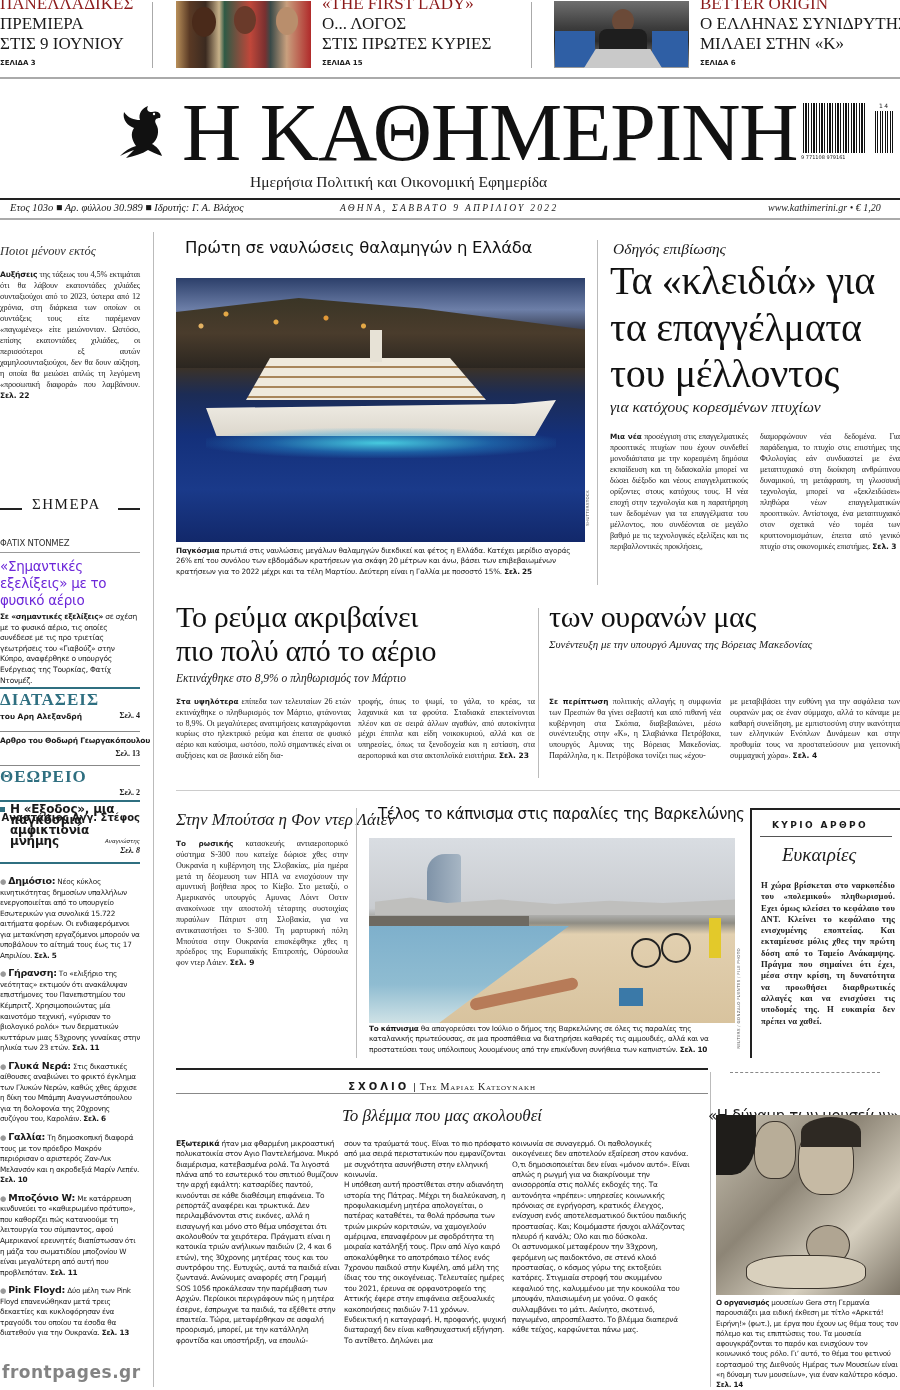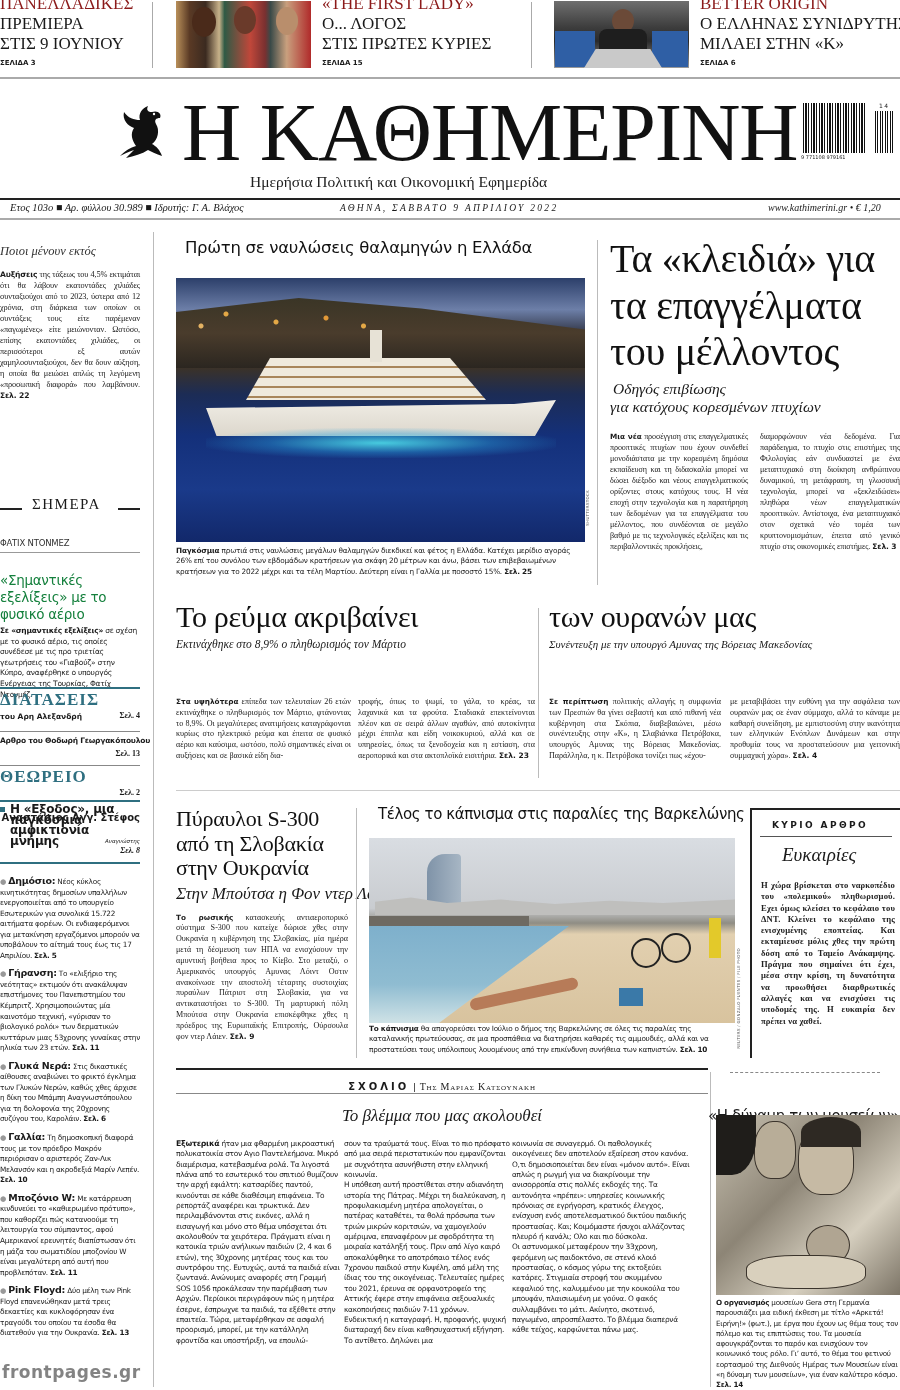--- a/index.html
+++ b/index.html
@@ -90,21 +90,21 @@
   </div>
 </div>
 
 <div class="rule" style="left:0;top:508px;width:22px;height:2px;background:#222;"></div>
 <div class="abs serif" style="left:32px;top:496px;font-size:15px;letter-spacing:1.5px;white-space:nowrap;">ΣΗΜΕΡΑ</div>
 <div class="rule" style="left:118px;top:508px;width:22px;height:2px;background:#222;"></div>
 
 <div class="abs" style="left:0;top:538px;width:140px;">
   <div class="sans" style="font-size:8.5px;color:#333;letter-spacing:-0.2px;">ΦΑΤΙΧ ΝΤΟΝΜΕΖ</div>
   <div style="height:1px;background:#999;margin-top:4px;"></div>
-  <div class="sans" style="font-size:13.5px;line-height:17px;margin-top:19px;letter-spacing:-0.3px;color:#15803d;">«Σημαντικές εξελίξεις» με το φυσικό αέριο</div>
+  <div class="sans" style="font-size:13.5px;line-height:17px;margin-top:5px;letter-spacing:-0.3px;color:#6d28d9;">«Σημαντικές εξελίξεις» με το φυσικό αέριο</div>
   <div class="body-sans" style="margin-top:3px;font-size:7.5px;line-height:10.6px;">
     <span class="lead">Σε «σημαντικές εξελίξεις»</span><span> σε σχέση με το φυσικό αέριο, τις οποίες συνέδεσε με τις προ τριετίας γεωτρήσεις του «Γιαβούζ» στην Κύπρο, αναφέρθηκε ο υπουργός Ενέργειας της Τουρκίας, Φατίχ Ντονμέζ.</span>
   </div>
 </div>
 
 <div class="rule" style="left:0;top:687px;width:140px;height:2px;background:#2f6f80;"></div>
 <div class="abs" style="left:0;top:690px;width:140px;height:38px;">
   <div class="serif teal" style="font-size:17px;font-weight:bold;letter-spacing:1px;">ΔΙΑΤΑΣΕΙΣ</div>
   <div class="abs sans" style="left:0;top:22px;font-size:7.5px;font-weight:bold;white-space:nowrap;">του Αρη Αλεξανδρή</div>
   <div class="abs serif" style="right:0;top:21px;font-size:8px;font-weight:bold;">Σελ. 4</div>
@@ -153,33 +153,34 @@
   <div class="abs" style="left:30px;top:150px;width:350px;height:30px;background:radial-gradient(ellipse at center,rgba(80,230,240,0.85) 0%,rgba(40,160,220,0.4) 45%,transparent 75%);"></div>
 </div>
 <div class="credit" style="left:585px;top:490px;">SHUTTERSTOCK</div>
 <div class="abs body-sans" style="left:176px;top:546px;width:408px;font-size:7.3px;line-height:10.3px;letter-spacing:-0.2px;">
   <span class="lead">Παγκόσμια</span><span> πρωτιά στις ναυλώσεις μεγάλων θαλαμηγών διεκδικεί και φέτος η Ελλάδα. Κατέχει μερίδιο αγοράς 26% επί του συνόλου των εβδομάδων κρατήσεων για σκάφη 20 μέτρων και άνω, βάσει των επιβεβαιωμένων κρατήσεων για το 2022 μέχρι και τα τέλη Μαρτίου. Δεύτερη είναι η Γαλλία με ποσοστό 15%.</span> <span class="pg">Σελ. 25</span>
 </div>
 
 <div class="vrule" style="left:597px;top:240px;height:345px;"></div>
 
 <div class="abs" style="left:610px;top:236px;width:290px;">
+  <div class="serif" style="font-size:15.5px;font-style:italic;margin-top:4px;white-space:nowrap;padding-left:3px;">Οδηγός επιβίωσης</div>
   <div class="serif" style="font-size:40px;line-height:46.5px;letter-spacing:-0.3px;color:#111;">Τα «κλειδιά» για τα επαγγέλματα του μέλλοντος</div>
-  <div class="serif" style="font-size:15.5px;font-style:italic;margin-top:4px;white-space:nowrap;padding-left:3px;">Οδηγός επιβίωσης</div>
   <div class="serif" style="font-size:15.5px;font-style:italic;white-space:nowrap;">για κατόχους κορεσμένων πτυχίων</div>
 </div>
 <div class="abs body-text" style="left:610px;top:432px;width:138px;font-size:8.1px;line-height:10.95px;letter-spacing:-0.1px;">
   <span class="lead sans" style="font-size:7.3px;">Μια νέα</span><span> προσέγγιση στις επαγγελματικές προοπτικές πτυχίων που έχουν συνδεθεί μονοδιάστατα με την κορεσμένη δημόσια εκπαίδευση και τη διδασκαλία μπορεί να δώσει διέξοδο και νέους επαγγελματικούς ορίζοντες στους κατόχους τους. Η νέα εποχή στην τεχνολογία και η παρατήρηση των δεδομένων για τα επαγγέλματα του μέλλοντος, που συνδέονται σε μεγάλο βαθμό με τις τεχνολογικές εξελίξεις και τις περιβαλλοντικές προκλήσεις,</span>
 </div>
 <div class="abs body-text" style="left:760px;top:432px;width:140px;font-size:8.1px;line-height:10.95px;letter-spacing:-0.1px;">
   <span>διαμορφώνουν νέα δεδομένα. Για παράδειγμα, το πτυχίο στις επιστήμες της Φιλολογίας εάν συνδυαστεί με ένα μεταπτυχιακό στη διοίκηση ανθρώπινου δυναμικού, τη μετάφραση, τη γλωσσική τεχνολογία, μπορεί να «ξεκλειδώσει» πληθώρα νέων επαγγελματικών προοπτικών. Αντίστοιχα, ένα μεταπτυχιακό στον σχετικά νέο τομέα των κρυπτονομισμάτων, έπειτα από γενικό πτυχίο στις οικονομικές επιστήμες.</span> <span class="pg sans" style="font-size:7.5px;">Σελ. 3</span>
 </div>
 
 <div class="abs" style="left:176px;top:600px;width:360px;">
   <div class="serif" style="font-size:30px;line-height:34px;white-space:nowrap;letter-spacing:-0.3px;color:#111;">Το ρεύμα ακριβαίνει</div>
+  <div class="serif" style="font-size:30px;line-height:34px;white-space:nowrap;letter-spacing:-0.3px;color:#111;">πιο πολύ από το αέριο</div>
   <div class="serif" style="font-size:11.5px;font-style:italic;margin-top:4px;white-space:nowrap;">Εκτινάχθηκε στο 8,9% ο πληθωρισμός τον Μάρτιο</div>
 </div>
 <div class="abs body-text" style="left:176px;top:697px;width:175px;font-size:8.1px;line-height:10.8px;">
   <span class="lead sans" style="font-size:7.3px;">Στα υψηλότερα</span><span> επίπεδα των τελευταίων 26 ετών εκτινάχθηκε ο πληθωρισμός τον Μάρτιο, φτάνοντας το 8,9%. Οι μεγαλύτερες ανατιμήσεις καταγράφονται κυρίως στο ηλεκτρικό ρεύμα και έπειτα σε φυσικό αέριο και καύσιμα, ωστόσο, πολύ σημαντικές είναι οι αυξήσεις και σε βασικά είδη δια-</span>
 </div>
 <div class="abs body-text" style="left:358px;top:697px;width:177px;font-size:8.1px;line-height:10.8px;">
   <span>τροφής, όπως το ψωμί, το γάλα, το κρέας, τα λαχανικά και τα φρούτα. Σταδιακά επεκτείνονται πλέον και σε σειρά άλλων αγαθών, από αυτοκίνητα μέχρι έπιπλα και είδη νοικοκυριού, αλλά και σε υπηρεσίες, όπως τα ξενοδοχεία και η εστίαση, στα αεροπορικά και στα ακτοπλοϊκά εισιτήρια.</span> <span class="pg sans" style="font-size:7.5px;">Σελ. 23</span>
 </div>
 
 <div class="vrule" style="left:538px;top:608px;height:170px;"></div>
@@ -191,21 +192,20 @@
 <div class="abs body-text" style="left:549px;top:697px;width:172px;font-size:8.1px;line-height:10.8px;">
   <span class="lead sans" style="font-size:7.3px;">Σε περίπτωση</span><span> πολιτικής αλλαγής η συμφωνία των Πρεσπών θα γίνει σεβαστή και από πιθανή νέα κυβέρνηση στα Σκόπια, διαβεβαιώνει, μέσω συνέντευξης στην «Κ», η Σλαβιάνκα Πετρόβσκα, υπουργός Αμυνας της Βόρειας Μακεδονίας. Παράλληλα, η κ. Πετρόβσκα τονίζει πως «έχου-</span>
 </div>
 <div class="abs body-text" style="left:730px;top:697px;width:170px;font-size:8.1px;line-height:10.8px;">
   <span>με μεταβιβάσει την ευθύνη για την ασφάλεια των ουρανών μας σε έναν σύμμαχο, αλλά το κάναμε με καθαρή συνείδηση, με εμπιστοσύνη στην ικανότητα των ελληνικών Ενόπλων Δυνάμεων και στην προθυμία τους να προστατεύσουν μια γειτονική συμμαχική χώρα».</span> <span class="pg sans" style="font-size:7.5px;">Σελ. 4</span>
 </div>
 
 <div class="rule" style="left:176px;top:790px;width:724px;height:1px;background:#ccc;"></div>
 
 <div class="abs" style="left:176px;top:807px;width:172px;">
-  <div class="serif" style="font-size:22px;line-height:24.5px;color:#111;letter-spacing:-0.2px;">Πύραυλοι S-300 από τη Σλοβακία στην Ουκρανία</div>
   <div class="serif" style="font-size:17px;font-style:italic;margin-top:3px;white-space:nowrap;">Στην Μπούτσα η Φον ντερ Λάιεν</div>
   <div class="body-text" style="margin-top:9px;font-size:8.1px;line-height:10.85px;">
     <span class="lead sans" style="font-size:7.3px;">Το ρωσικής</span><span> κατασκευής αντιαεροπορικό σύστημα S-300 που κατείχε δώρισε χθες στην Ουκρανία η κυβέρνηση της Σλοβακίας, μία ημέρα μετά τη δέσμευση των ΗΠΑ να ενισχύσουν την αμυντική βοήθεια προς το Κίεβο. Στο μεταξύ, ο Αμερικανός υπουργός Αμυνας Λόιντ Οστιν ανακοίνωσε την αποστολή τέταρτης συστοιχίας πυραύλων Πάτριοτ στη Σλοβακία, για να αντικαταστήσει το S-300. Τη μαρτυρική πόλη Μπούτσα στην Ουκρανία επισκέφθηκε χθες η πρόεδρος της Ευρωπαϊκής Επιτροπής, Ούρσουλα φον ντερ Λάιεν.</span> <span class="pg sans" style="font-size:7.5px;">Σελ. 9</span>
   </div>
 </div>
 
 <div class="vrule" style="left:356px;top:808px;height:250px;"></div>
 
 <div class="abs sans" style="left:378px;top:805px;font-size:15px;letter-spacing:-0.4px;white-space:nowrap;color:#111;">Τέλος το κάπνισμα στις παραλίες της Βαρκελώνης</div>
 <div class="photo" style="left:369px;top:838px;width:366px;height:185px;background:linear-gradient(180deg,#d9dde2 0%,#c9ccd0 38%,#8f8d84 46%,#e2d0b0 52%,#d8c39e 100%);">

